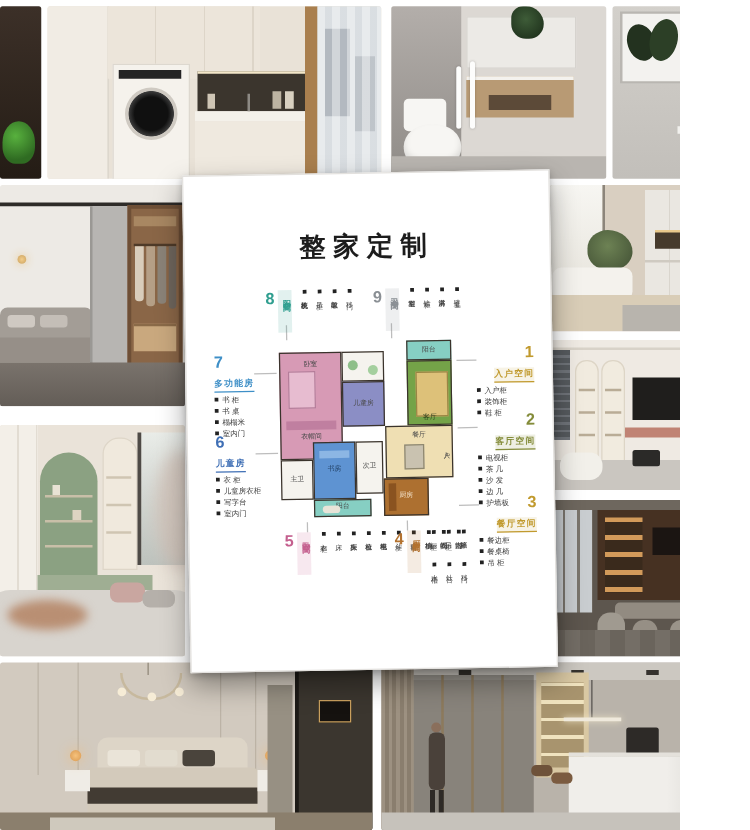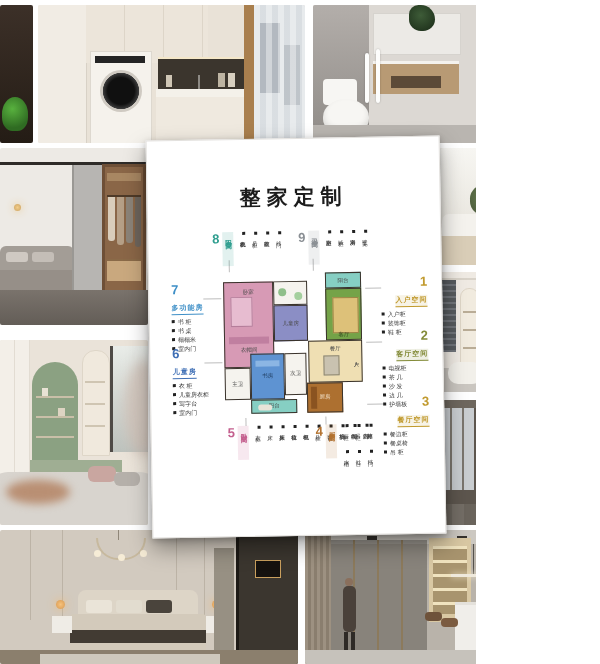--- a/index.html
+++ b/index.html
@@ -1,16 +1,16 @@
 <!DOCTYPE html>
 <html><head>
 <meta charset="utf-8">
 <style>
   html,body{margin:0;padding:0;background:#fff;}
-  #stage{position:relative;width:476px;height:664px;background:#fff;overflow:hidden;
+  #stage{position:relative;width:544px;height:664px;background:#fff;overflow:hidden;
          font-family:"Liberation Sans","DejaVu Sans",sans-serif;}
   .ab{position:absolute;}
   .tile{position:absolute;overflow:hidden;border-radius:2px;background:#ddd;}
   
   #card{position:absolute;left:149px;top:138px;width:292px;height:396px;background:#fff;
         transform:rotate(-1deg);border:1px solid #e3e1de;
         box-shadow:0 10px 22px rgba(0,0,0,.38),0 2px 6px rgba(0,0,0,.22);z-index:5;}
   .card-title{position:absolute;left:0;top:44px;width:100%;text-align:center;
         font-size:21px;font-weight:bold;color:#1c1c1c;letter-spacing:6px;}
   .lline{position:absolute;background:#bdbdbd;}

